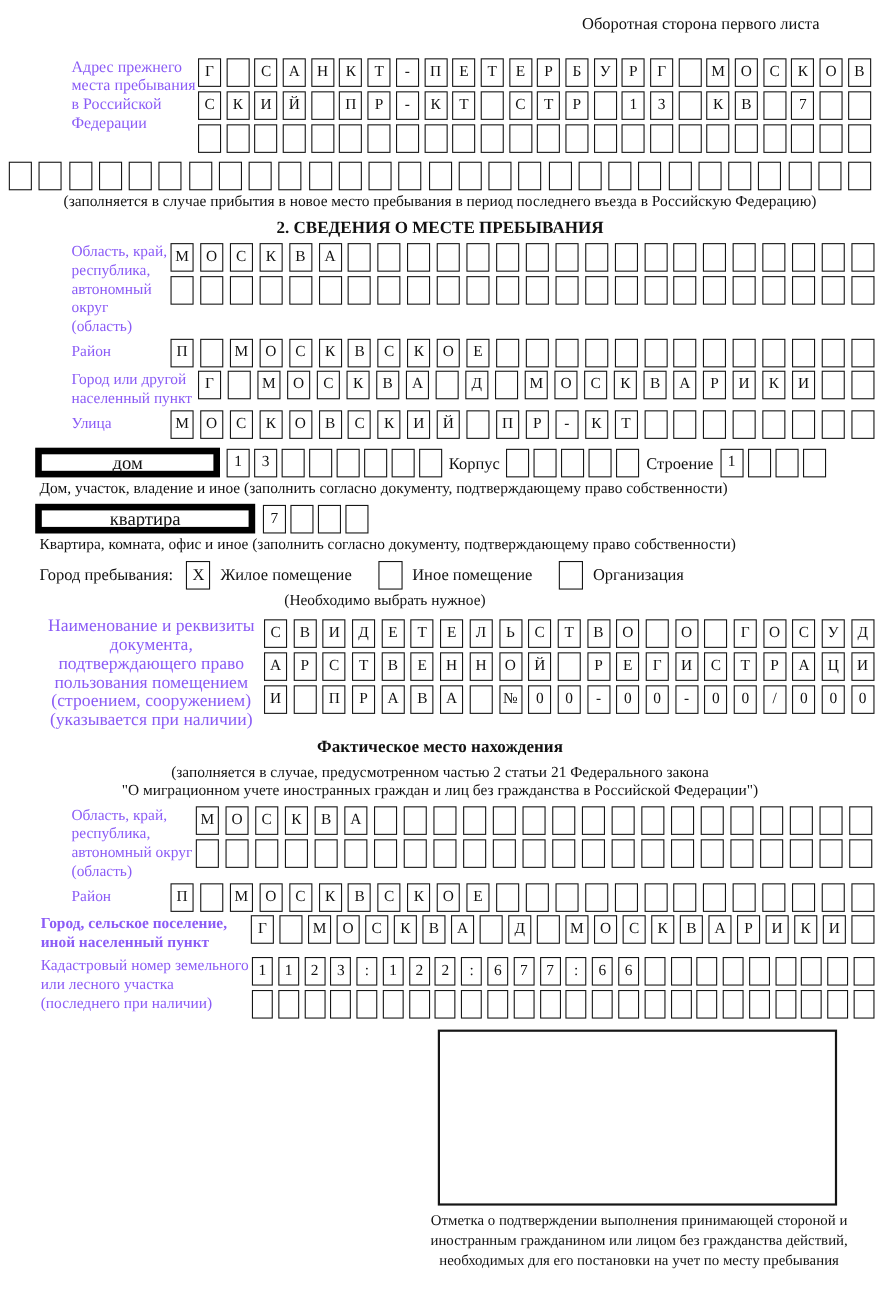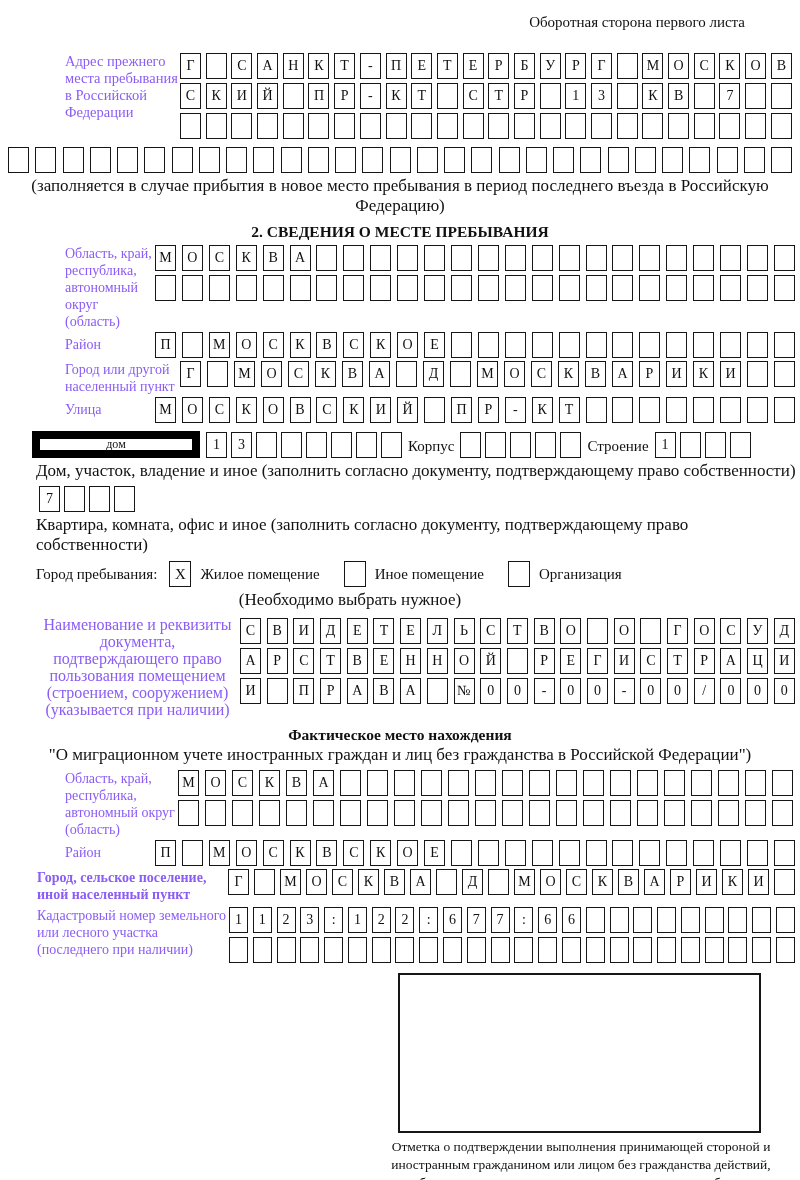--- a/index.html
+++ b/index.html
@@ -21,26 +21,26 @@
     width: 21px; height: 26px; flex: 0 0 auto;
     border: 1.6px solid #161616;
     display: flex; align-items: center; justify-content: center;
     font-size: 14px; line-height: 1; background: #fff;
   }
   .small .cb { width: 19px; }
   .w612 { width: 612px; } .w640 { width: 640px; } .w615 { width: 615px; }
   .w784 { width: 784px; } .w555 { width: 555px; } .w567 { width: 567px; }
   .w566 { width: 566px; }
   .colgap > .br { margin-bottom: 4px; }
-  .caption { text-align: center; font-size: 17px; margin-top: 3px; }
+  .caption { text-align: center; font-size: 14px; margin-top: 3px; }
   .sec-title { text-align: center; font-weight: bold; font-size: 15.5px; margin-top: 7px; }
   .wbox {
-    border: 8px solid #000000; height: 27px;
+    border: 6px solid #000000; height: 27px;
     display: flex; align-items: center; justify-content: center;
-    font-size: 12px; background: #fff; flex: 0 0 auto;
+    font-size: 17px; background: #fff; flex: 0 0 auto;
   }
   .inline-lbl { font-size: 15px; padding: 4px 6px 0 6px; white-space: nowrap; }
   .minibar { display: flex; gap: 4px; }
   .chk {
     width: 22px; height: 26px; border: 1.6px solid #161616; flex: 0 0 auto;
     display: flex; align-items: center; justify-content: center; font-size: 15px;
   }
   .stay-opt { display: flex; align-items: center; gap: 9px; margin-left: 24px; }
   .stamp-box {
     margin: 6px 0 0 398px; width: 363px; height: 160px;
@@ -348,20 +348,21 @@
     <div class="minibar">
         <div class="cb">1</div>
         <div class="cb"></div>
         <div class="cb"></div>
         <div class="cb"></div>
       </div>
   </div>
   <div class="caption" style="text-align:left; margin-left:36px;">Дом, участок, владение и иное (заполнить согласно документу, подтверждающему право собственности)</div>
 
   <div class="row" style="margin:5px 0 0 32px; align-items:center;">
+    <div class="wbox" style="width:200px;">квартира</div>
     <div class="minibar" style="margin-left:7px;">
         <div class="cb">7</div>
         <div class="cb"></div>
         <div class="cb"></div>
         <div class="cb"></div>
       </div>
   </div>
   <div class="caption" style="text-align:left; margin-left:36px;">Квартира, комната, офис и иное (заполнить согласно документу, подтверждающему право собственности)</div>
 
   <div class="row" style="margin:6px 0 0 36px; align-items:center;">
@@ -450,20 +451,21 @@
           <div class="cb">0</div>
           <div class="cb">/</div>
           <div class="cb">0</div>
           <div class="cb">0</div>
           <div class="cb">0</div>
         </div>
     </div>
   </div>
 
   <div class="sec-title" style="margin-top:8px;">Фактическое место нахождения</div>
+  <div class="caption" style="margin-top:6px;">(заполняется в случае, предусмотренном частью 2 статьи 21 Федерального закона</div>
   <div class="caption" style="margin-top:1px;">"О миграционном учете иностранных граждан и лиц без гражданства в Российской Федерации")</div>
 
   <div class="row" style="margin:5px 0 0 65px;">
     <div class="lbl" style="width:113px;">Область, край, республика, автономный округ (область)</div>
     <div class="colgap">
       <div class="br w615">
           <div class="cb">М</div>
           <div class="cb">О</div>
           <div class="cb">С</div>
           <div class="cb">К</div>

